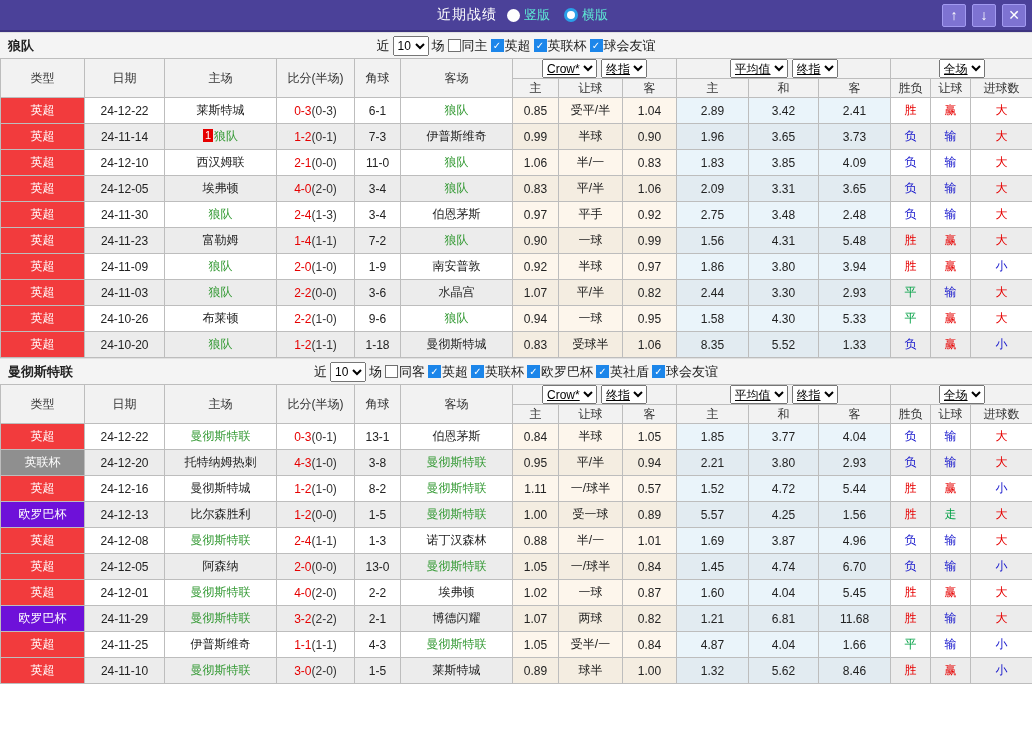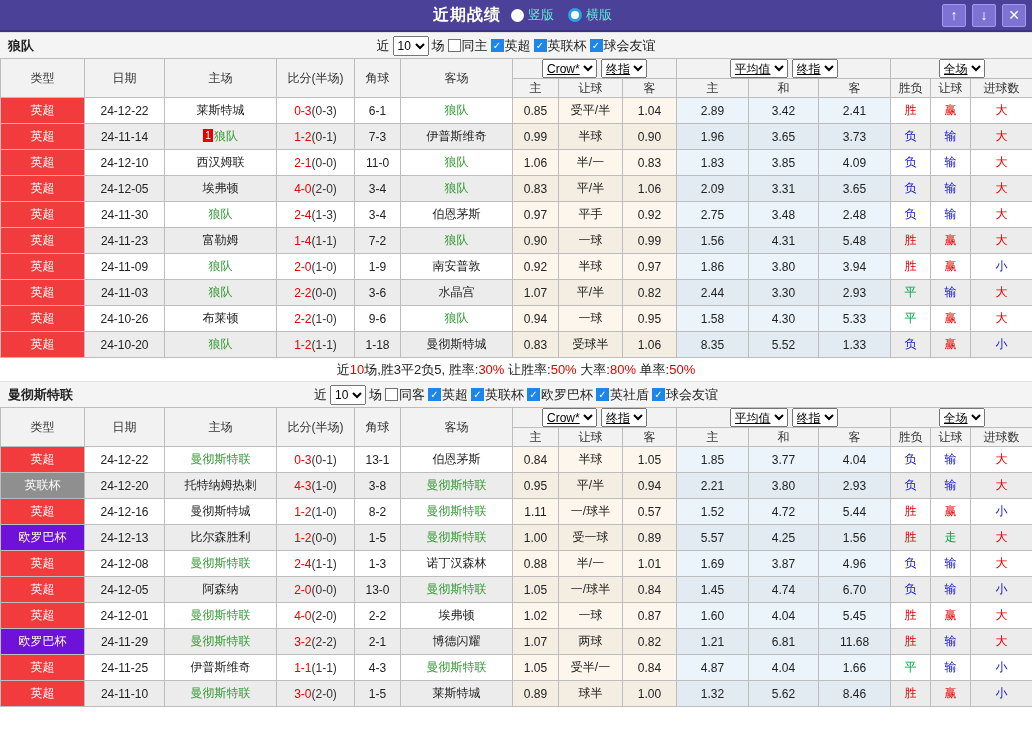--- a/index.html
+++ b/index.html
@@ -8,21 +8,21 @@
     font-family:"Liberation Sans","DejaVu Sans",sans-serif;
     font-size:12px; color:#222; overflow:hidden;
   }
   
   .titlebar{
     position:relative; height:32px; background:#4b4199;
     display:flex; align-items:center; justify-content:center;
     border-bottom:2px solid #3d3480;
   }
   .title-center{ display:flex; align-items:center; gap:10px; }
-  .titlebar .title{ color:#fff; font-size:16px; font-weight:bold; letter-spacing:1px;margin-left:13px; }
+  .titlebar .title{ color:#fff; font-size:14px; font-weight:normal; letter-spacing:1px;margin-left:13px; }
   .radio-group{ display:flex; align-items:center; gap:14px; }
   .radio-item{ display:flex; align-items:center; gap:4px; color:#5eead4; font-size:13px; cursor:default; }
   .radio-dot{ width:13px; height:13px; border-radius:50%; background:#fff; display:inline-block; }
   .radio-dot.sel{ background:#fff; border:3px solid #2aa0e8; width:14px; height:14px; }
   .tb-buttons{ position:absolute; right:6px; top:4px; display:flex; gap:6px; }
   .tb-btn{
     width:24px; height:23px; background:#7e73d2; border:1px solid #a29af0;
     color:#fff; font-weight:bold; font-size:14px; line-height:21px; text-align:center;
     border-radius:2px; cursor:pointer;
   }
@@ -342,21 +342,20 @@
     <td class="td-o3 col-cream">1.06</td>
     <td class="td-a1 col-blue">8.35</td>
     <td class="td-a2 col-blue">5.52</td>
     <td class="td-a3 col-blue">1.33</td>
     <td class="td-r1 col-plain c-blue">负</td>
     <td class="td-r2 col-plain c-red">赢</td>
     <td class="td-r3 col-plain c-blue">小</td>
   </tr>
 </tbody>
     </table>
-    <div class="summary"><span>近</span><span class="c-red">10</span><span>场,胜3平2负5, 胜率:</span><span class="c-red">30%</span><span> 让胜率:</span><span class="c-red">50%</span><span> 大率:</span><span class="c-red">80%</span><span> 单率:</span><span class="c-red">50%</span></div>
   </div>
 
   <div class="section">
     <div class="filter-row">
       <span class="team-name">曼彻斯特联</span>
       <span class="filter-controls">
         <span>近</span>
         <select><option>10</option></select>
         <span>场</span>
         <span class="chk-item">

